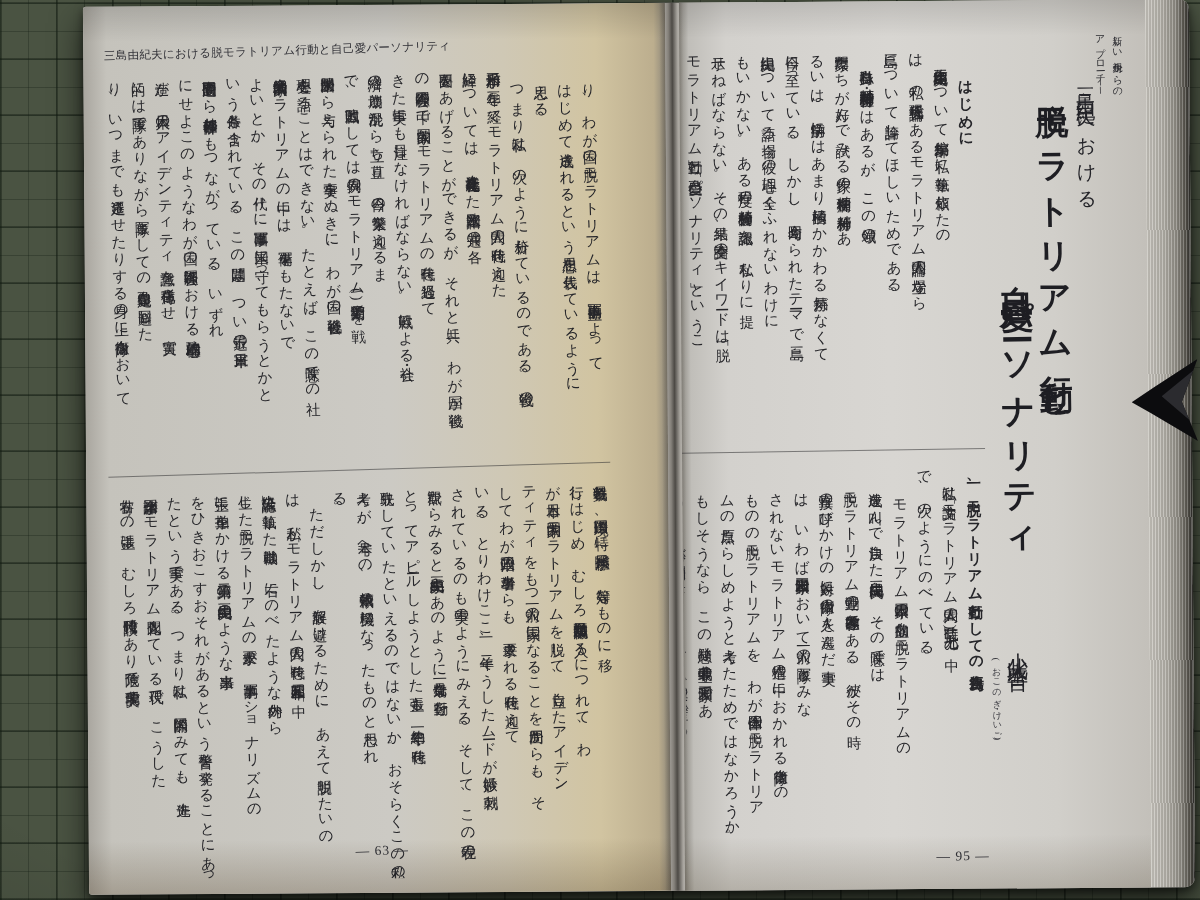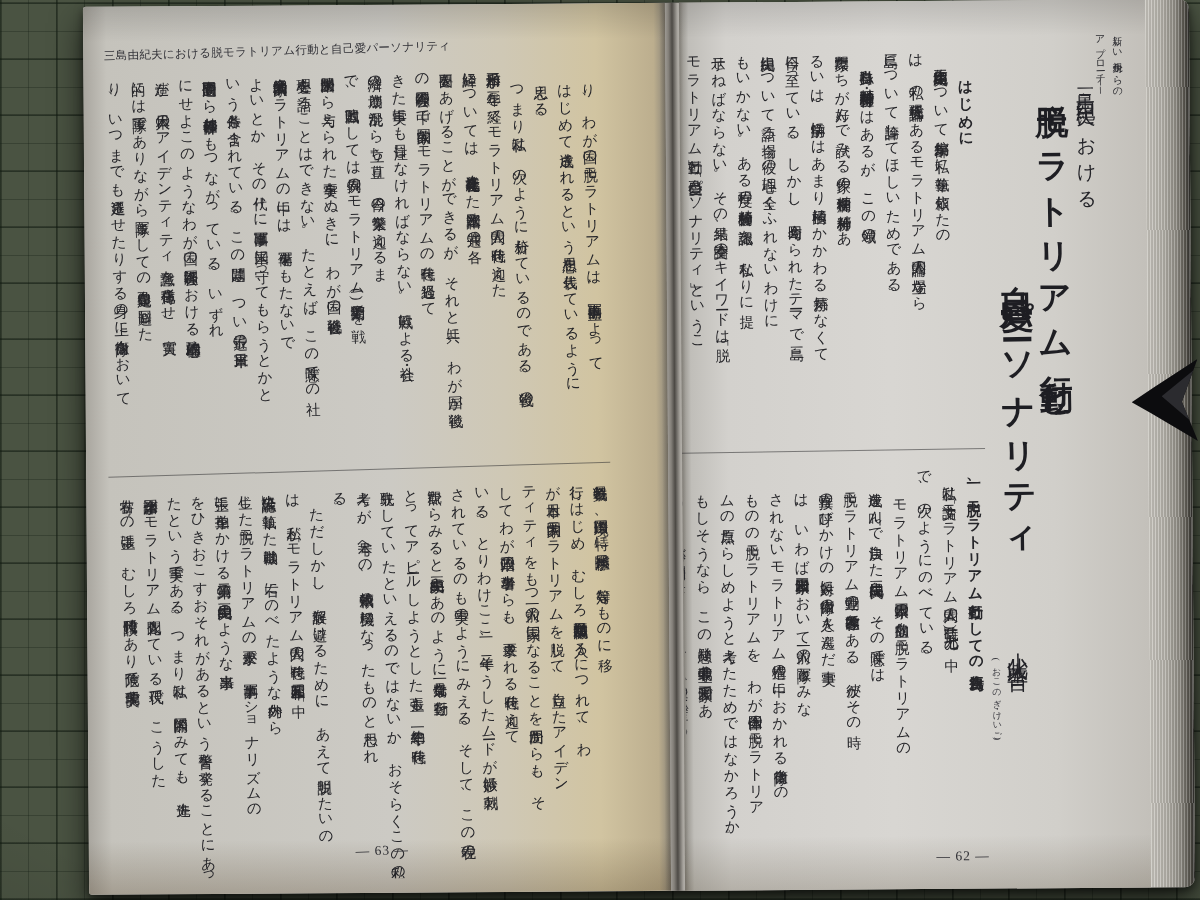--- a/index.html
+++ b/index.html
@@ -196,17 +196,17 @@
       <p class="col iq">脱モラトリアム運動の象徴的存在である。彼がその時</p>
       <p class="col iq">直接の呼びかけの対象に自衛隊の人々を選んだ事実</p>
       <p class="col iq">は、いわば平和国家日本において一人前の軍隊とみな</p>
       <p class="col iq">されないモラトリアム構造の中におかれる自衛隊その</p>
       <p class="col iq">ものの脱モラトリアムを、わが国全体の脱モラトリア</p>
       <p class="col iq">ムの原点たらしめようと考えたためではなかろうか。</p>
       <p class="col iq">もしそうなら、この発想は非武装中立の平和国家であ</p>
       <p class="col iq">ること自体が国際的なモラトリアム構造の所産であ</p>
     </div>
 
-    <div class="pagenum rp-num">— 62 —</div>
+    <div class="pagenum rp-num">— 95 —</div>
   </div>
 
   <div class="clip"></div>
 </div>
 
 </body></html>

